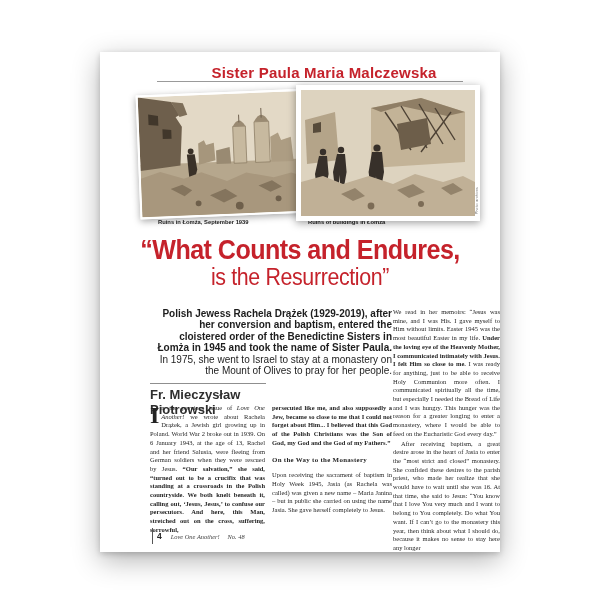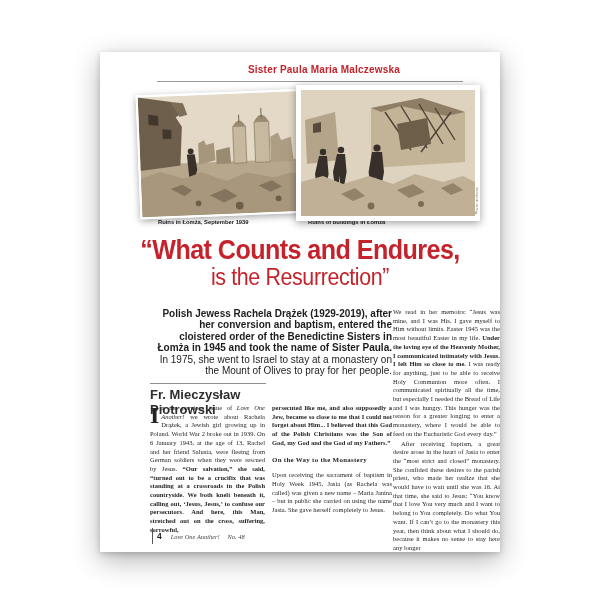--- a/index.html
+++ b/index.html
@@ -7,21 +7,21 @@
   .canvas { position:relative; width:600px; height:600px; overflow:hidden; }
 
   .page {
     position:absolute; left:100px; top:52px; width:400px; height:500px;
     background:#ffffff;
     box-shadow:0 8px 26px rgba(0,0,0,.30), 0 2px 6px rgba(0,0,0,.18);
   }
 
   
   .mast { position:absolute; top:12px; left:50px; width:348px; text-align:center;
-          font-size:10px; font-weight:bold; color:#c5222b; letter-spacing:.2px; }
+          font-size:15px; font-weight:bold; color:#c5222b; letter-spacing:.2px; }
   .mast-rule { position:absolute; top:29px; left:57px; width:306px; height:1px; background:#9a9a9a; }
 
   
   .photo { position:absolute; background:#fff; overflow:visible; }
   .photo svg { display:block; width:100%; height:100%; }
   .photo-left  { left:38px;  top:40px; width:172px; height:124px; transform:rotate(-2.3deg);
                  border:2px solid #fff; box-shadow:0 2px 7px rgba(0,0,0,.35); z-index:1; }
   .photo-right { left:196px; top:33px; width:184px; height:136px;
                  border:5px solid #fff; box-shadow:0 2px 8px rgba(0,0,0,.38); z-index:2; }
   .photo-right .inner { position:relative; width:100%; height:100%; }

